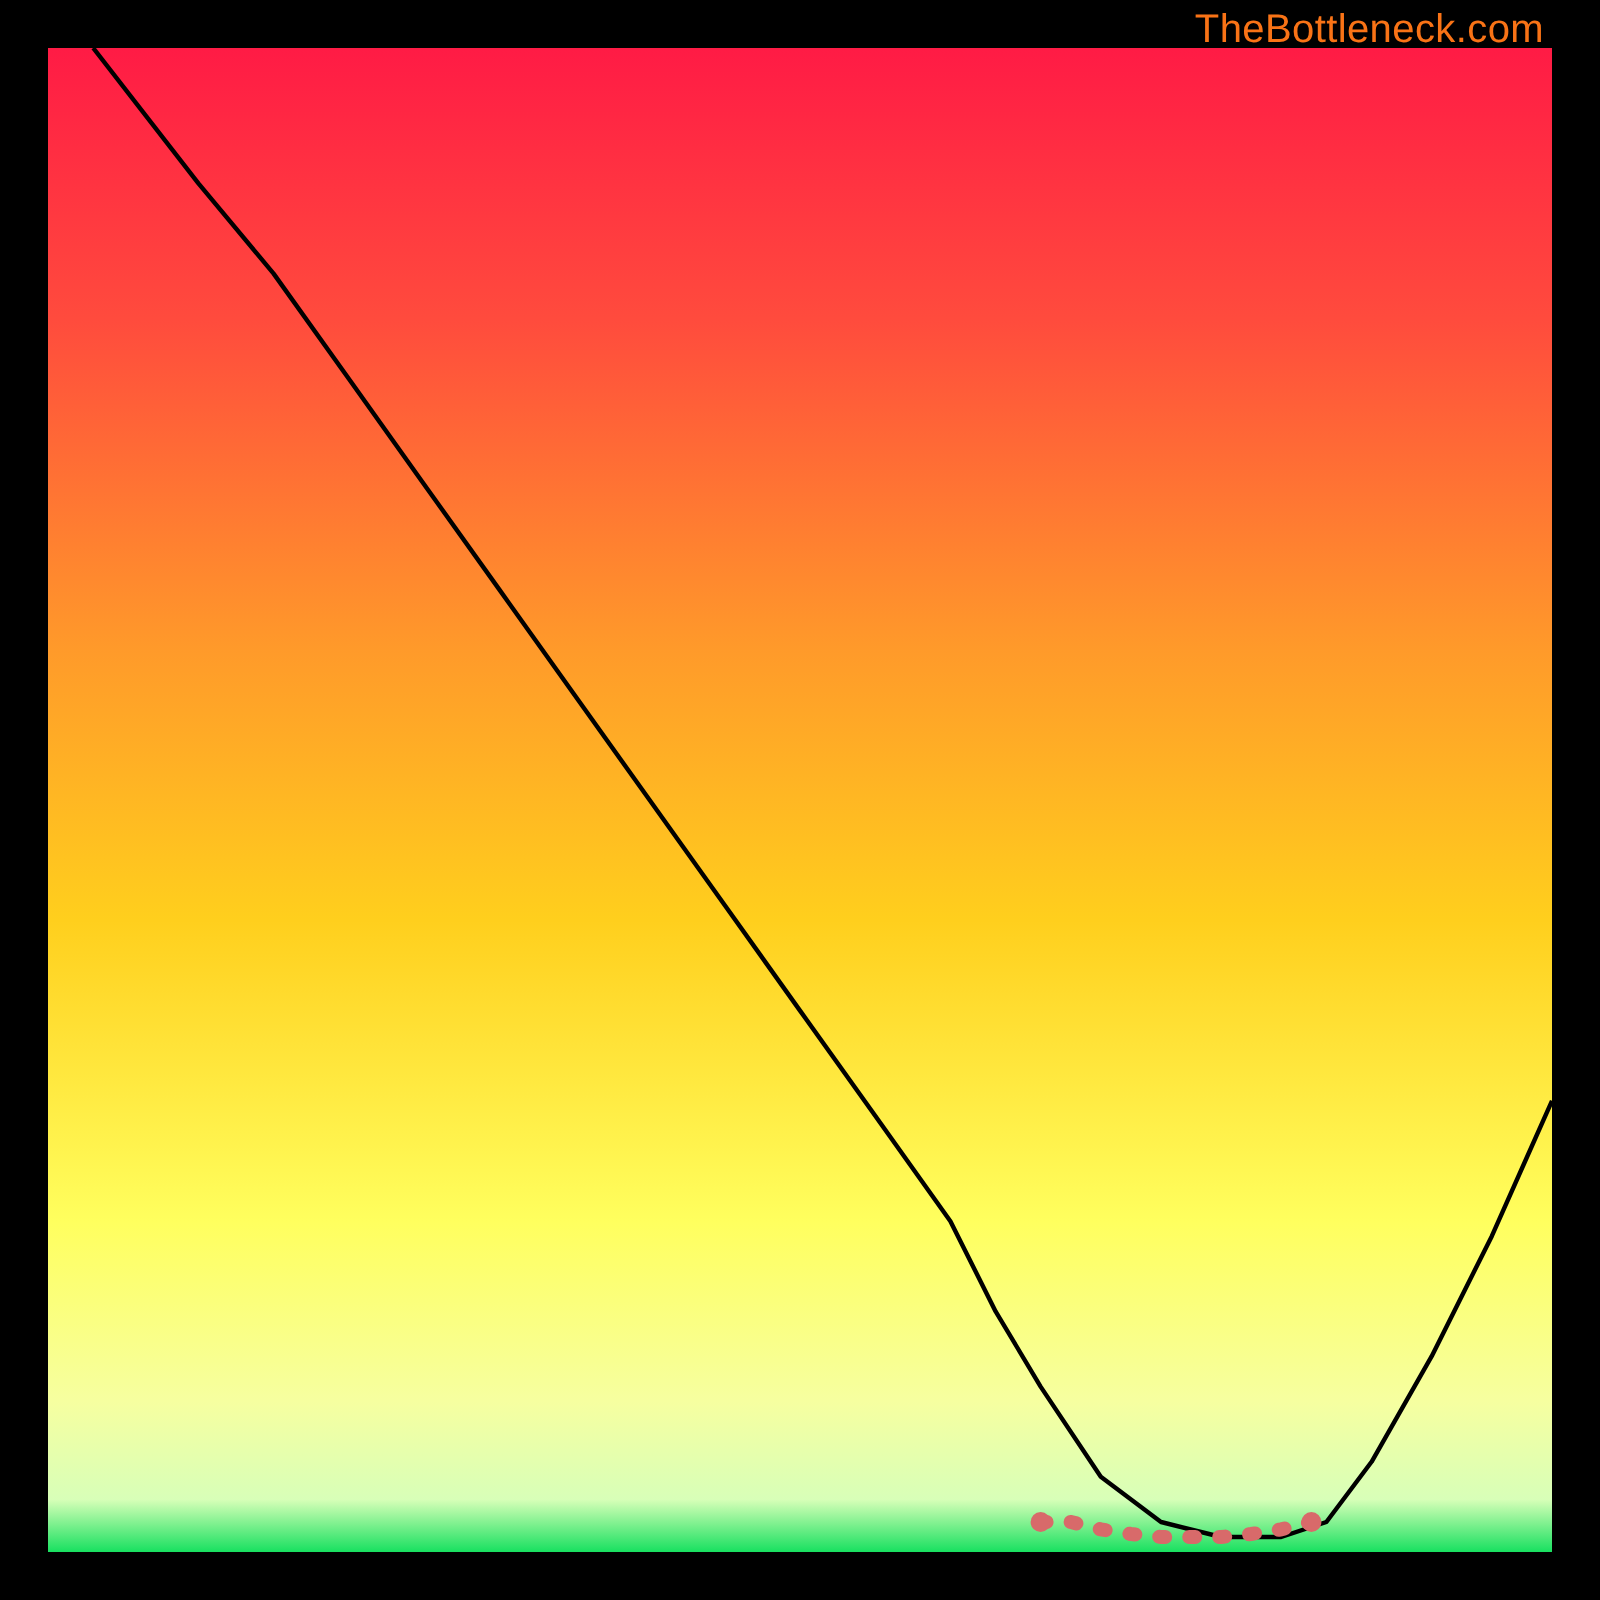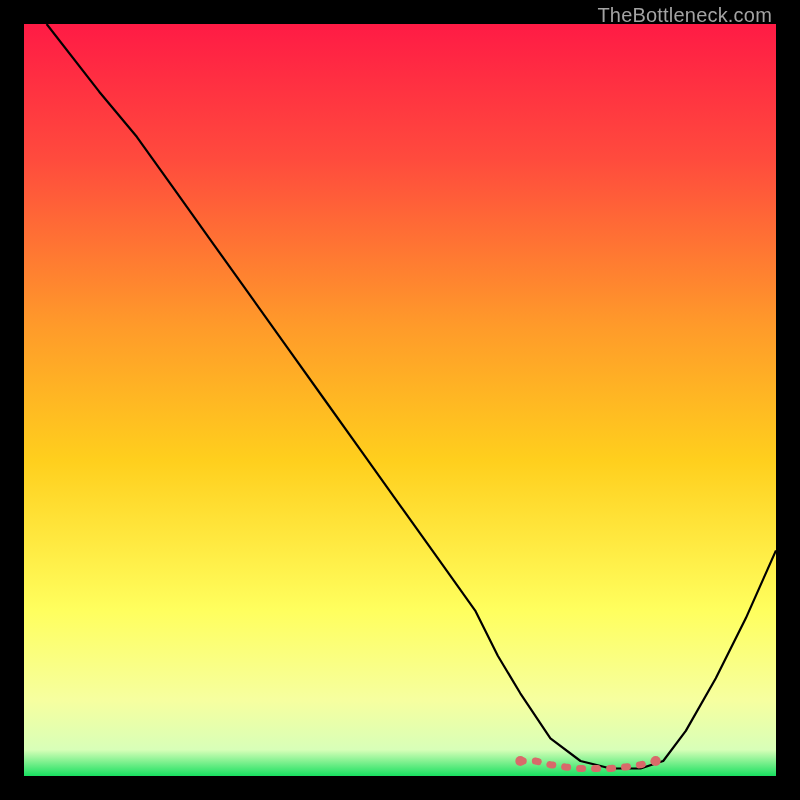--- a/index.html
+++ b/index.html
@@ -23,21 +23,21 @@
     position: absolute;
     left: 0;
     top: 0;
     width: 752px;
     height: 752px;
   }
   .watermark {
     position: absolute;
     top: 4px;
     right: 28px;
-    color: #a3a3a3;
+    color: #f97316;
     font-size: 20px;
     letter-spacing: 0.2px;
     font-weight: 400;
   }
 </style>
 </head>
 <body>
 
 <div class="frame">
   <svg class="plot" viewBox="0 0 752 752" preserveAspectRatio="none">

